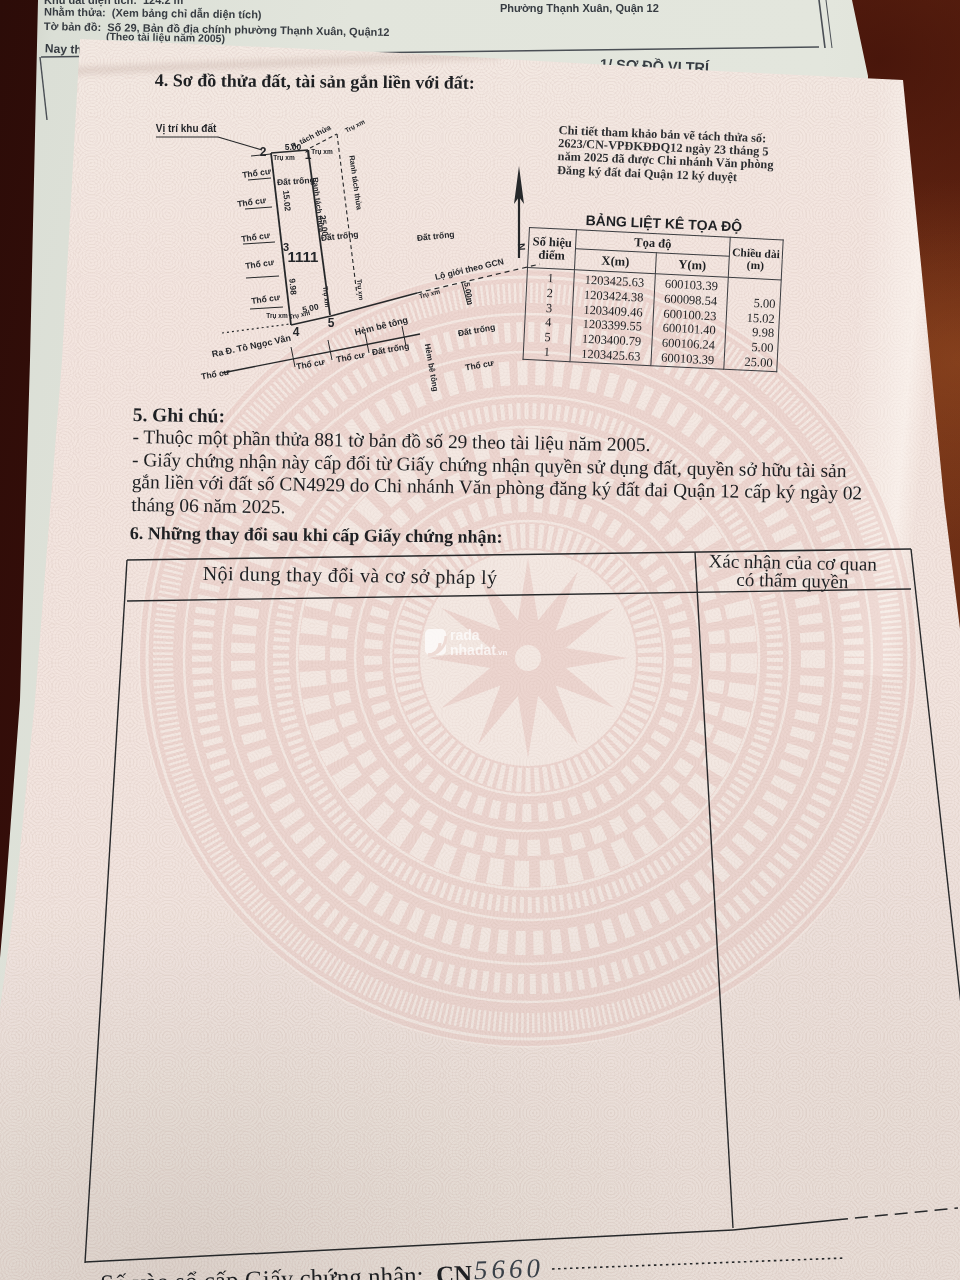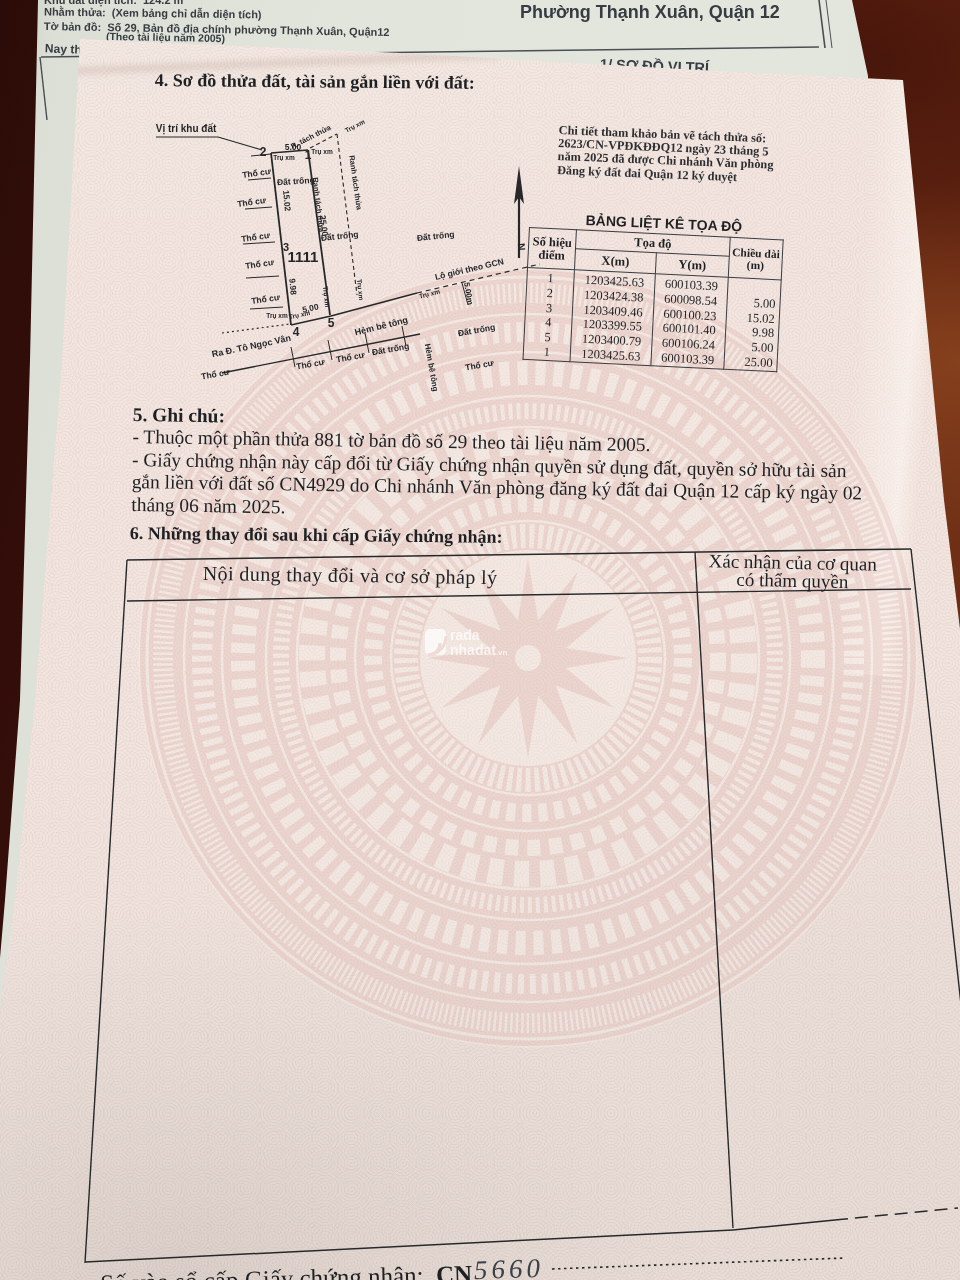--- a/index.html
+++ b/index.html
@@ -27,21 +27,21 @@
 svg text{fill:#24262a;}
 .ser{font-family:"Liberation Serif",serif;}
 </style></head>
 <body>
 <div id="wood"></div>
 <div id="white">
   <div class="t" style="left:44px;top:-6px;font-size:11px;">Khu đất diện tích:&nbsp; 124.2 m</div>
   <div class="t" style="left:44px;top:7px;font-size:11px;transform:rotate(.8deg);">Nhằm thửa:&nbsp; (Xem bảng chỉ dẫn diện tích)</div>
   <div class="t" style="left:44px;top:20px;font-size:11px;transform:rotate(1deg);transform-origin:0 0;">Tờ bản đồ:&nbsp; Số 29, Bản đồ địa chính phường Thạnh Xuân, Quận12</div>
   <div class="t" style="left:106px;top:31px;font-size:10.5px;transform:rotate(1deg);">(Theo tài liệu năm 2005)</div>
-  <div class="t" style="left:520px;top:2px;font-size:18px;">Phường Thạnh Xuân, Quận 12</div>
+  <div class="t" style="left:500px;top:2px;font-size:11px;">Phường Thạnh Xuân, Quận 12</div>
   <div class="t" style="left:45px;top:42px;font-size:12px;transform:rotate(2deg);">Nay th</div>
   <div class="t" style="left:600px;top:58px;font-size:14.5px;transform:rotate(2deg);">1/ SƠ ĐỒ VỊ TRÍ</div>
   <svg width="960" height="1280" style="position:absolute;left:0;top:0;">
     <line x1="41" y1="57" x2="819" y2="47" stroke="#4a4f55" stroke-width="1.4"></line>
     <line x1="819" y1="0" x2="825" y2="48" stroke="#4a4f55" stroke-width="1.6"></line>
     <line x1="826" y1="0" x2="832" y2="48" stroke="#4a4f55" stroke-width="1"></line>
     <line x1="40" y1="57" x2="47" y2="120" stroke="#4a4f55" stroke-width="1.4"></line>
   </svg>
 </div>
 <div id="pink">

